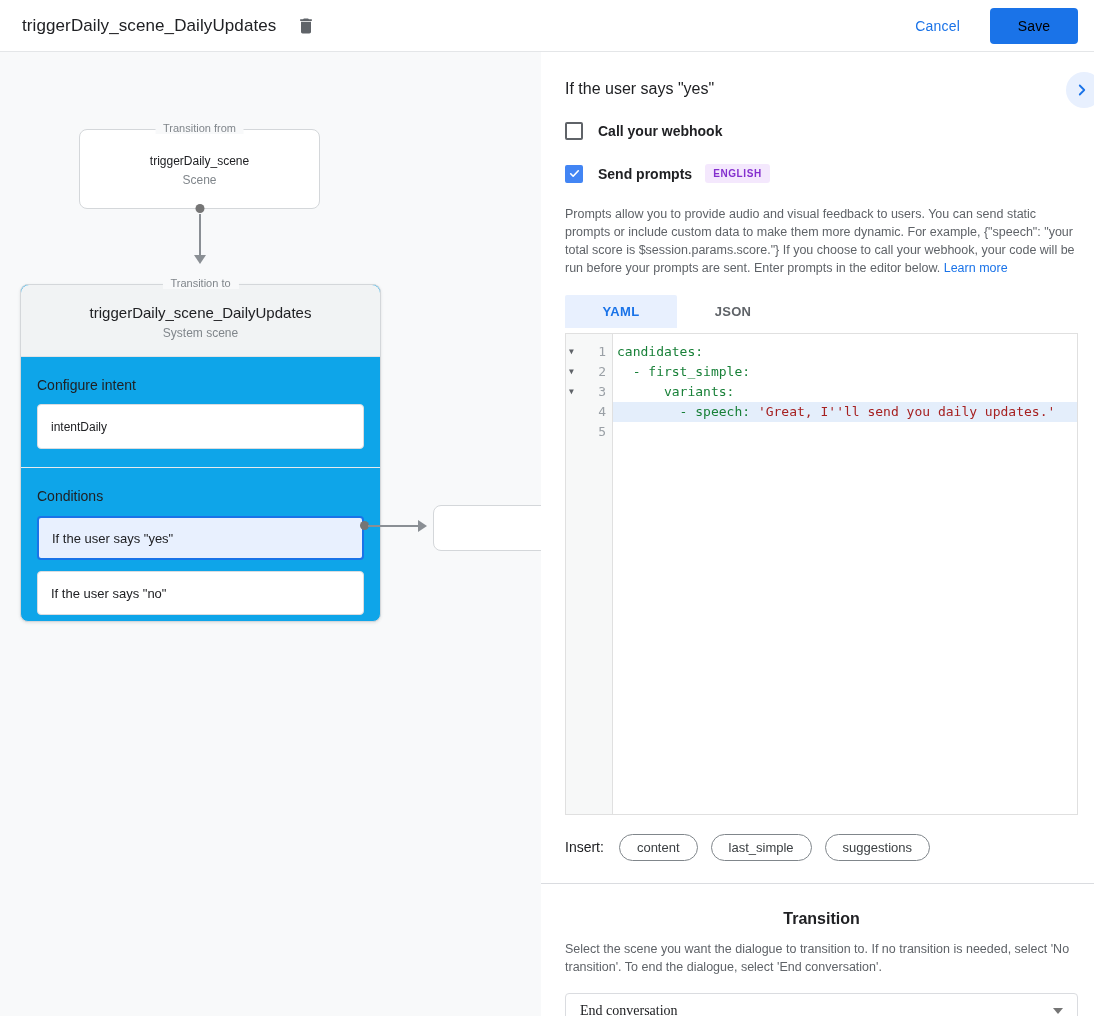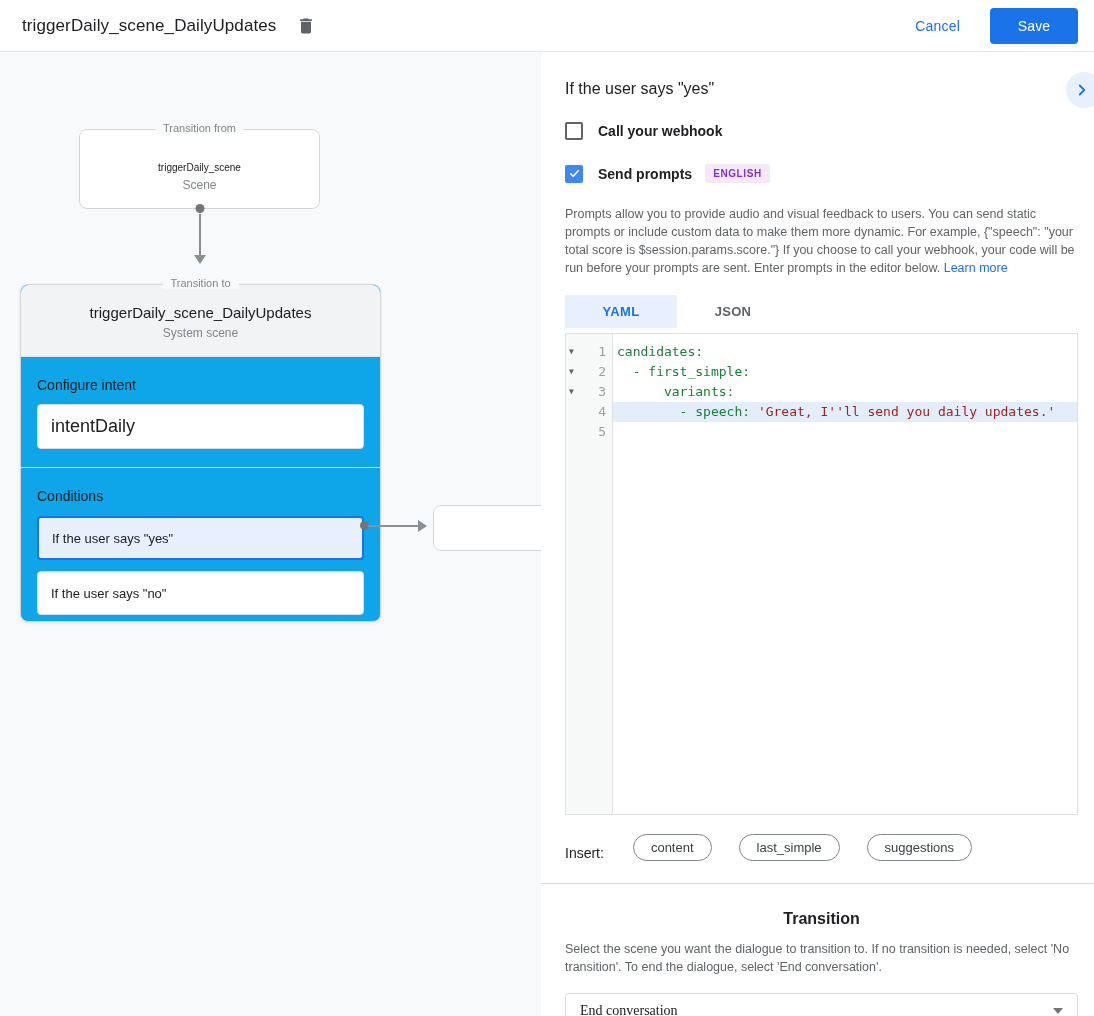--- a/index.html
+++ b/index.html
@@ -9,50 +9,50 @@
 
   
   .topbar { height:52px; flex:0 0 52px; background:#fff; border-bottom:1px solid #e4e6e8;
             display:flex; align-items:center; justify-content:space-between; padding:0 16px 0 22px; }
   .topbar-left { display:flex; align-items:center; gap:18px; }
   .page-title { font-size:17px; font-weight:500; color:#202124; letter-spacing:.1px; }
   .icon-btn { background:none; border:none; cursor:pointer; display:flex; align-items:center; padding:2px; }
   .topbar-right { display:flex; align-items:center; gap:30px; }
   .btn-cancel { background:none; border:none; color:#1a73e8; font-size:14px; font-weight:500; cursor:pointer;
                 font-family:inherit; letter-spacing:.2px; }
-  .btn-save { background:#1a73e8; border:none; color:#ffffff; font-size:14px; font-weight:500; cursor:pointer;
+  .btn-save { background:#1a73e8; border:none; color:#000000; font-size:14px; font-weight:500; cursor:pointer;
               border-radius:4px; height:36px; width:88px; font-family:inherit; letter-spacing:.2px; }
 
   
   .main { flex:1; display:flex; min-height:0; }
   .canvas { width:541px; flex:0 0 541px; background:#f8f9fa; position:relative; overflow:hidden; }
   .panel { flex:1; background:#fff; position:relative; padding:28px 16px 0 24px; }
 
   
   .legend { position:absolute; top:-8px; left:50%; transform:translateX(-50%); background:#f8f9fa;
             padding:0 8px; font-size:11px; color:#80868b; white-space:nowrap; }
   .scene-from { position:absolute; left:79px; top:77px; width:241px; height:80px; background:#fff;
                 border:1px solid #d4d7da; border-radius:8px; text-align:center; }
-  .scene-from .scene-name { margin-top:32px; font-size:10px; color:#202124; }
+  .scene-from .scene-name { margin-top:24px; font-size:12px; color:#202124; }
   .scene-type { margin-top:5px; font-size:12px; color:#80868b; }
   .port-dot { position:absolute; width:9px; height:9px; border-radius:50%; background:#757575; }
   .dot-from { left:50%; bottom:-5px; transform:translateX(-50%); }
   .vline { position:absolute; left:199px; top:162px; width:2px; height:42px; background:#8a8f94; }
   .arrow-down { position:absolute; left:194px; top:203px; width:0; height:0;
                 border-left:6px solid transparent; border-right:6px solid transparent; border-top:9px solid #8a8f94; }
 
   .scene-to { position:absolute; left:20px; top:232px; width:361px; height:338px; background:#0ea5e9;
               border:1px solid #d4d7da; border-radius:8px; box-shadow:0 1px 3px rgba(60,64,67,.12); }
   .scene-to-header { position:relative; height:72px; background:#f1f3f4; border-bottom:1px solid #e0e2e5;
                      border-radius:8px 8px 0 0; text-align:center; }
   .scene-to-header .scene-name { padding-top:19px; font-size:15px; color:#202124; }
   .scene-to-body { padding:0 16px; }
   .section-label { margin-top:20px; font-size:14px; color:#202124; }
   .intent-field { margin-top:11px; height:45px; background:#fff; border:1px solid #dadce0; border-radius:4px;
-                  display:flex; align-items:center; padding-left:13px; font-size:18px; color:#202124; cursor:pointer; }
+                  display:flex; align-items:center; padding-left:13px; font-size:12px; color:#202124; cursor:pointer; }
   .box-divider { height:1px; background:#e8eaed; margin:18px -16px 0 -16px; }
   .condition { margin-top:11px; height:44px; border-radius:4px; display:flex; align-items:center;
                padding-left:13px; font-size:13px; color:#202124; cursor:pointer; }
   .condition.selected { background:#e8f0fe; border:2px solid #1a73e8; margin-top:12px; }
   .condition.plain { background:#fff; border:1px solid #dadce0; }
   .dot-cond { left:360px; top:469px; }
   .hline { position:absolute; left:368px; top:473px; width:51px; height:2px; background:#8a8f94; }
   .arrow-right { position:absolute; left:418px; top:468px; width:0; height:0;
                  border-top:6px solid transparent; border-bottom:6px solid transparent; border-left:9px solid #8a8f94; }
   .target-box { position:absolute; left:433px; top:453px; width:130px; height:46px; background:#fff;
@@ -87,21 +87,21 @@
   .gutter { width:47px; flex:0 0 47px; background:#f7f8f8; border-right:1px solid #e0e0e0; padding-top:8px; }
   .gutter-row { height:20px; display:flex; align-items:center; }
   .fold { width:16px; padding-left:3px; font-size:8px; color:#5f6368; cursor:pointer; }
   .lnum { flex:1; text-align:right; padding-right:6px; color:#9aa0a6; font-size:13px; }
   .code-area { flex:1; background:#fff; padding-top:8px; overflow:hidden; cursor:text; }
   .code-line { height:20px; line-height:20px; white-space:pre; padding-left:4px; }
   .code-line.hl { background:#e4eefb; }
   .tok-key { color:#188038; }
   .tok-str { color:#a62121; }
 
-  .insert-row { display:flex; align-items:flex-end; margin-top:19px; gap:27px; }
+  .insert-row { display:flex; align-items:center; margin-top:19px; gap:13px; }
   .insert-label { font-size:14px; color:#202124; margin-right:2px; }
   .pill { height:27px; border:1px solid #80868b; border-radius:14px; background:#fff; padding:0 17px;
           font-size:13px; color:#3c4043; font-family:inherit; cursor:pointer; display:flex; align-items:center; }
 
   .panel-divider { height:1px; background:#dadce0; margin:22px -16px 0 -24px; }
 
   .transition-title { margin-top:26px; font-size:16px; color:#202124;text-align:center; }
   .transition-desc { margin-top:12px; font-size:12.5px; line-height:1.45; color:#5f6368; max-width:516px; }
   .select { margin-top:17px; height:36px; border:1px solid #dadce0; border-radius:4px; background:#fff;
             display:flex; align-items:center; justify-content:space-between; padding:0 14px; cursor:pointer;

